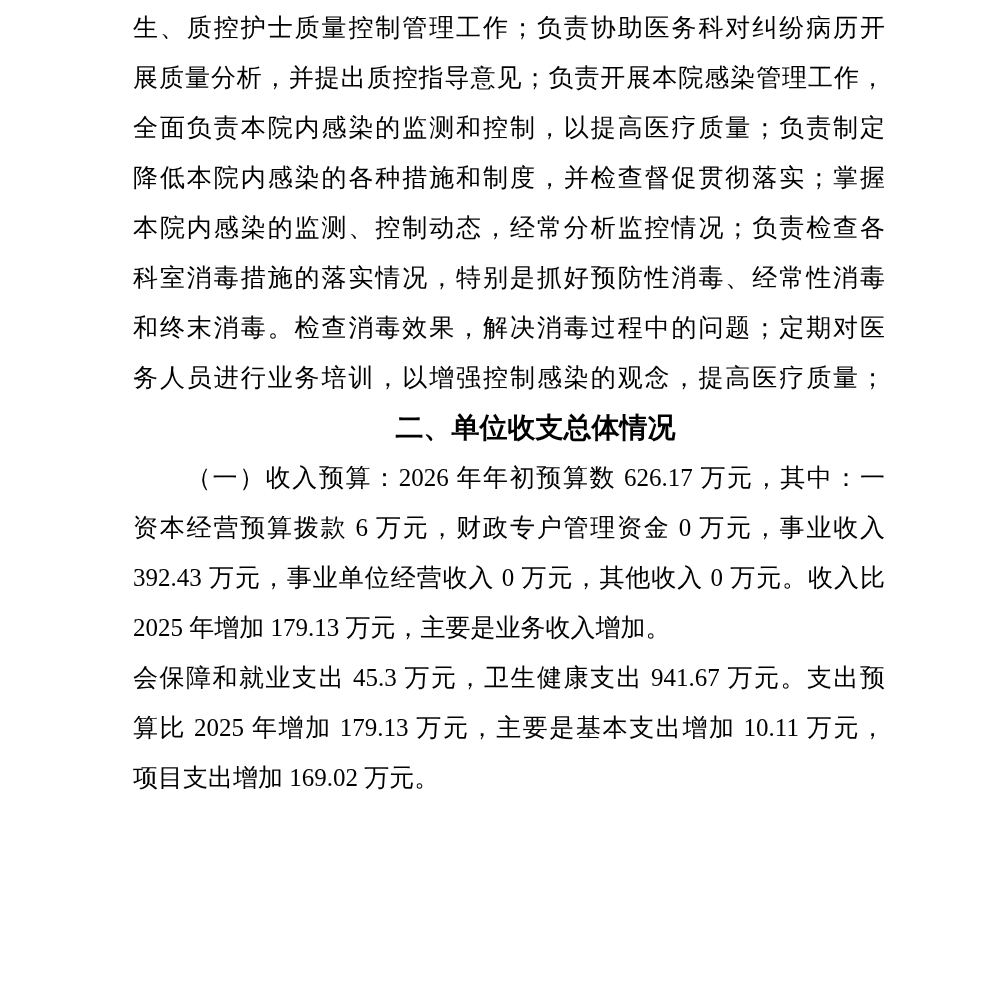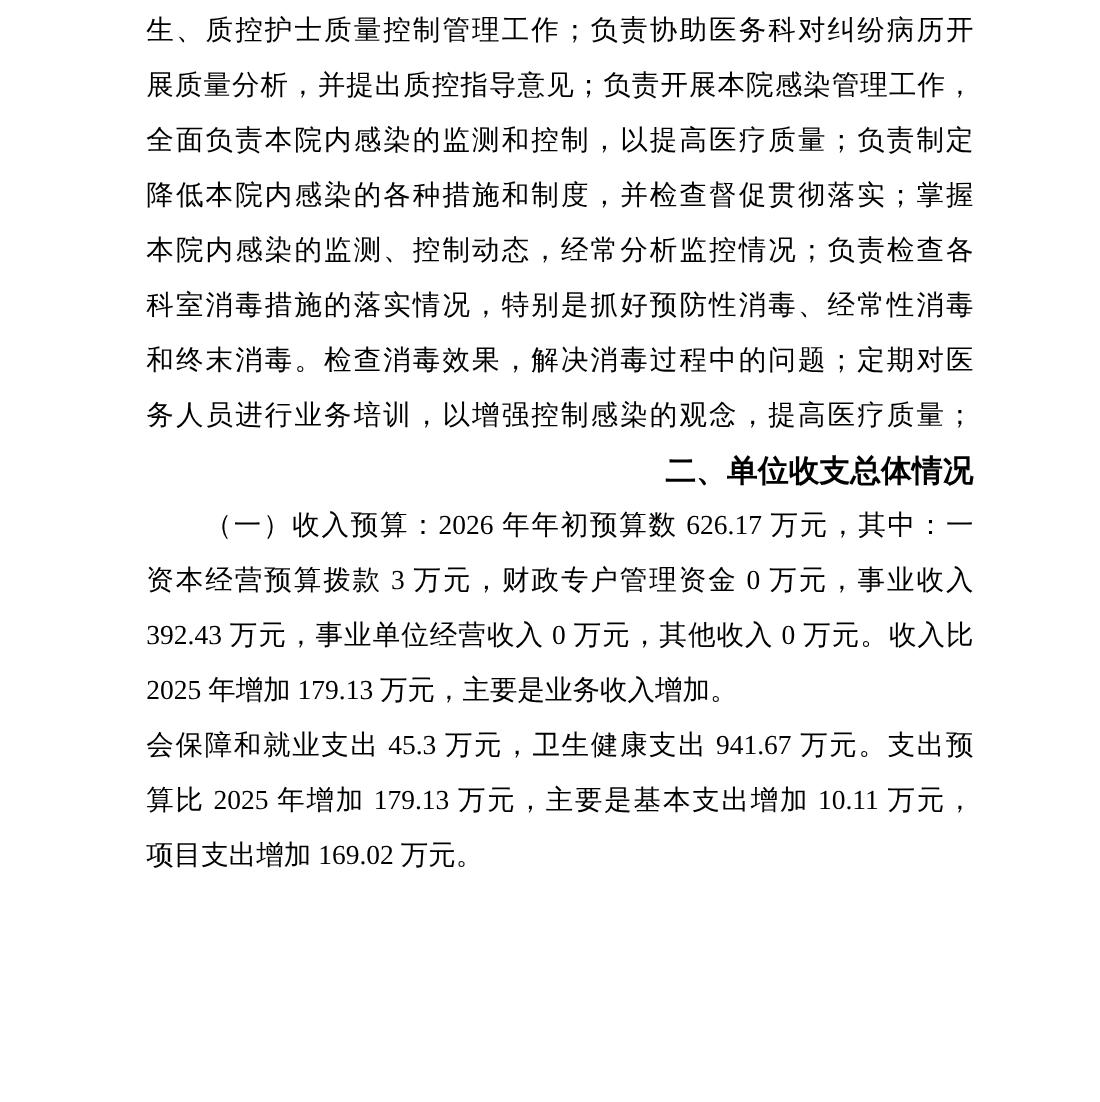--- a/index.html
+++ b/index.html
@@ -36,42 +36,42 @@
     font-family: Liberation Serif, serif;
   }
   .heading {
     height: 50px;
     padding-left: 53px;
     font-family: "Liberation Sans", "DejaVu Sans", sans-serif;
     font-weight: bold;
     font-size: 28px;
     line-height: 50px;
     color: #000000;
-    text-align: right;
+    text-align: center;
   }
 </style>
 </head>
 <body>
 
 <div class="page">
   <div class="content">
 
     <div class="line just">生、质控护士质量控制管理工作；负责协助医务科对纠纷病历开</div>
     <div class="line just">展质量分析，并提出质控指导意见；负责开展本院感染管理工作，</div>
     <div class="line just">全面负责本院内感染的监测和控制，以提高医疗质量；负责制定</div>
     <div class="line just">降低本院内感染的各种措施和制度，并检查督促贯彻落实；掌握</div>
     <div class="line just">本院内感染的监测、控制动态，经常分析监控情况；负责检查各</div>
     <div class="line just">科室消毒措施的落实情况，特别是抓好预防性消毒、经常性消毒</div>
     <div class="line just">和终末消毒。检查消毒效果，解决消毒过程中的问题；定期对医</div>
     <div class="line just">务人员进行业务培训，以增强控制感染的观念，提高医疗质量；</div>
 
     <div class="heading">二、单位收支总体情况</div>
 
     <div class="line just indent">（一）收入预算：2026 年年初预算数 626.17 万元，其中：一</div>
-    <div class="line just">资本经营预算拨款 3 万元，财政专户管理资金 0 万元，事业收入</div>
+    <div class="line just">资本经营预算拨款 6 万元，财政专户管理资金 0 万元，事业收入</div>
     <div class="line just">392.43 万元，事业单位经营收入 0 万元，其他收入 0 万元。收入比</div>
     <div class="line">2025 年增加 179.13 万元，主要是业务收入增加。</div>
 
     <div class="line just">会保障和就业支出 45.3 万元，卫生健康支出 941.67 万元。支出预</div>
     <div class="line just">算比 2025 年增加 179.13 万元，主要是基本支出增加 10.11 万元，</div>
     <div class="line">项目支出增加 169.02 万元。</div>
 
 
   </div>
 </div>

